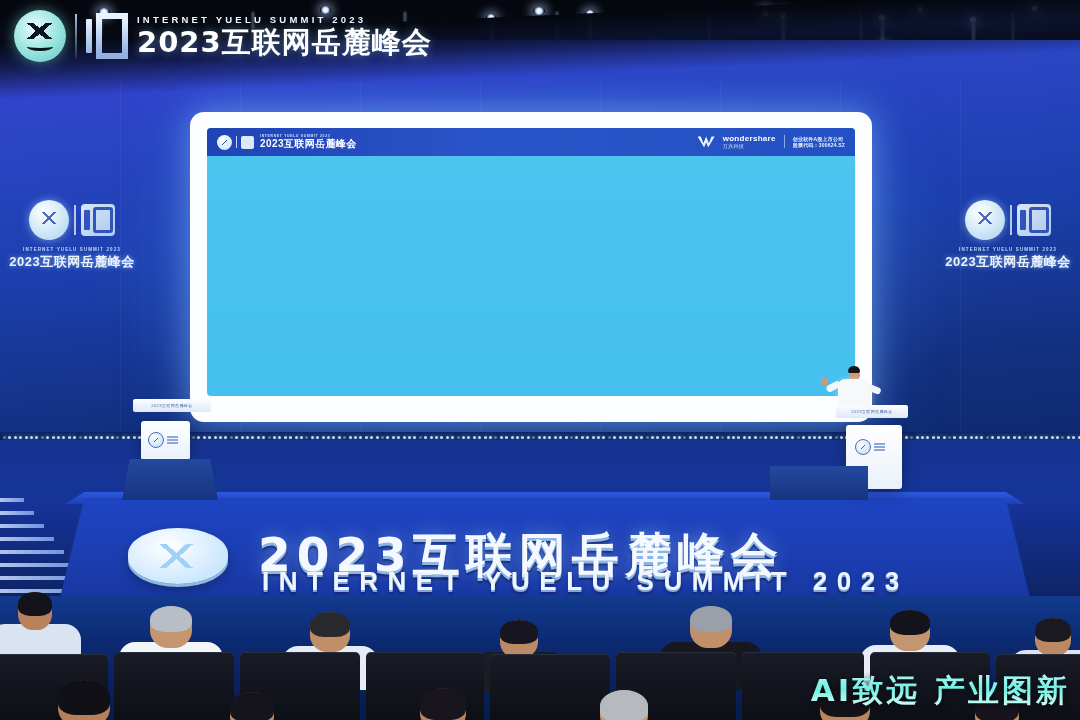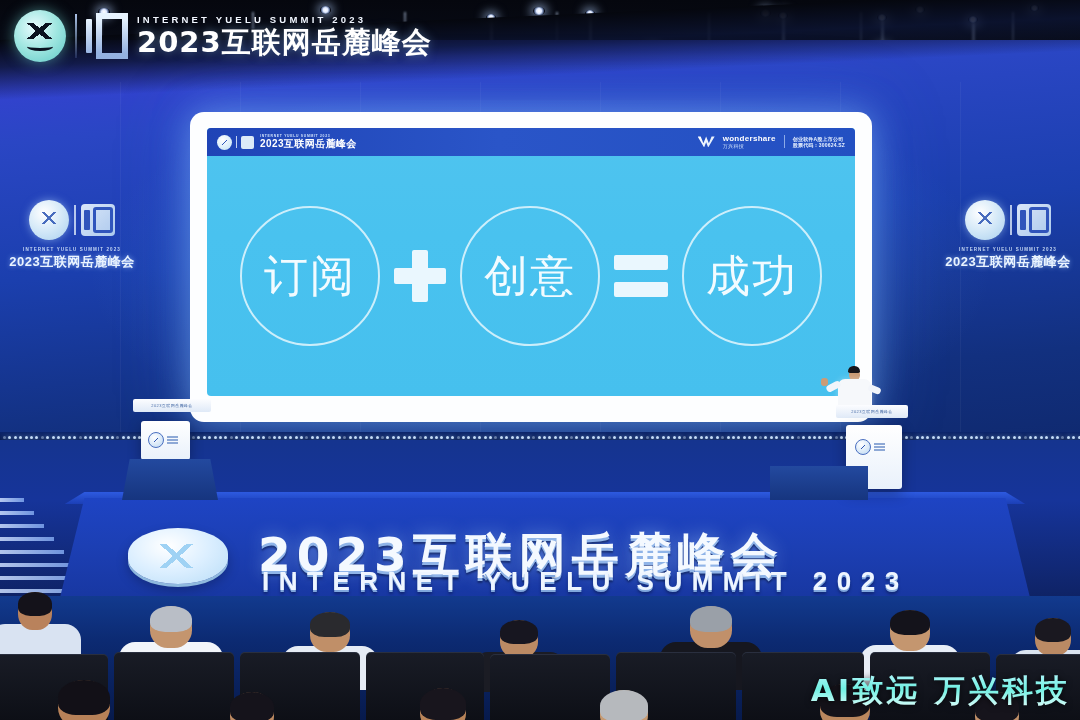--- a/index.html
+++ b/index.html
@@ -291,36 +291,20 @@
             <span class="ws-cn">万兴科技</span>
           </span>
           <span class="ws-sep"></span>
           <span class="ws-stock">
             <span>创业软件A股上市公司</span>
             <span>股票代码：300624.SZ</span>
           </span>
         </div>
       </div>
 
-      <div class="equation">
-        <div class="eq-circle">
-          <span class="eq-word">订阅</span>
-        </div>
-        <div class="eq-plus"></div>
-        <div class="eq-circle">
-          <span class="eq-word">创意</span>
-        </div>
-        <div class="eq-eq">
-            <i></i>
-            <i></i>
-          </div>
-        <div class="eq-circle">
-          <span class="eq-word">成功</span>
-        </div>
-      </div>
 
     </div>
   </div>
 
   <div class="dotstrip" id="dotstrip">
       <i style="left: 3px; opacity: 0.45;"></i>
       <i style="left: 8.4px; opacity: 0.95;"></i>
       <i style="left: 13.8px; opacity: 0.95;"></i>
       <i style="left: 19.2px; opacity: 0.95;"></i>
       <i style="left: 24.6px; opacity: 0.95;"></i>
@@ -640,21 +624,21 @@
           <div class="p-head" style="left: 0px; top: 0px; width: 50px; height: 46px; background: rgb(187, 135, 94);"></div>
           <div class="p-head" style="left: 0px; top: 0px; width: 50px; height: 33.12px; background: rgb(20, 18, 25); border-radius: 50% 50% 34% 34%;"></div>
         </div>
         <div class="person" style="left: 975px; top: 96px;">
           <div class="p-head" style="left: 0px; top: 0px; width: 44px; height: 42px; background: rgb(192, 143, 104);"></div>
           <div class="p-head" style="left: 0px; top: 0px; width: 44px; height: 30.24px; background: rgb(22, 20, 28); border-radius: 50% 50% 34% 34%;"></div>
         </div>
       </div>
   </div>
 
-  <div class="watermark">AI致远 万兴科技</div>
+  <div class="watermark">AI致远 产业图新</div>
 
   <div class="brand">
     <div class="brand-circ"></div>
     <div class="brand-div"></div>
     <div class="brand-ten">
         <i></i>
         <b></b>
       </div>
     <div class="brand-txt">
       <div class="brand-en">INTERNET YUELU SUMMIT 2023</div>

